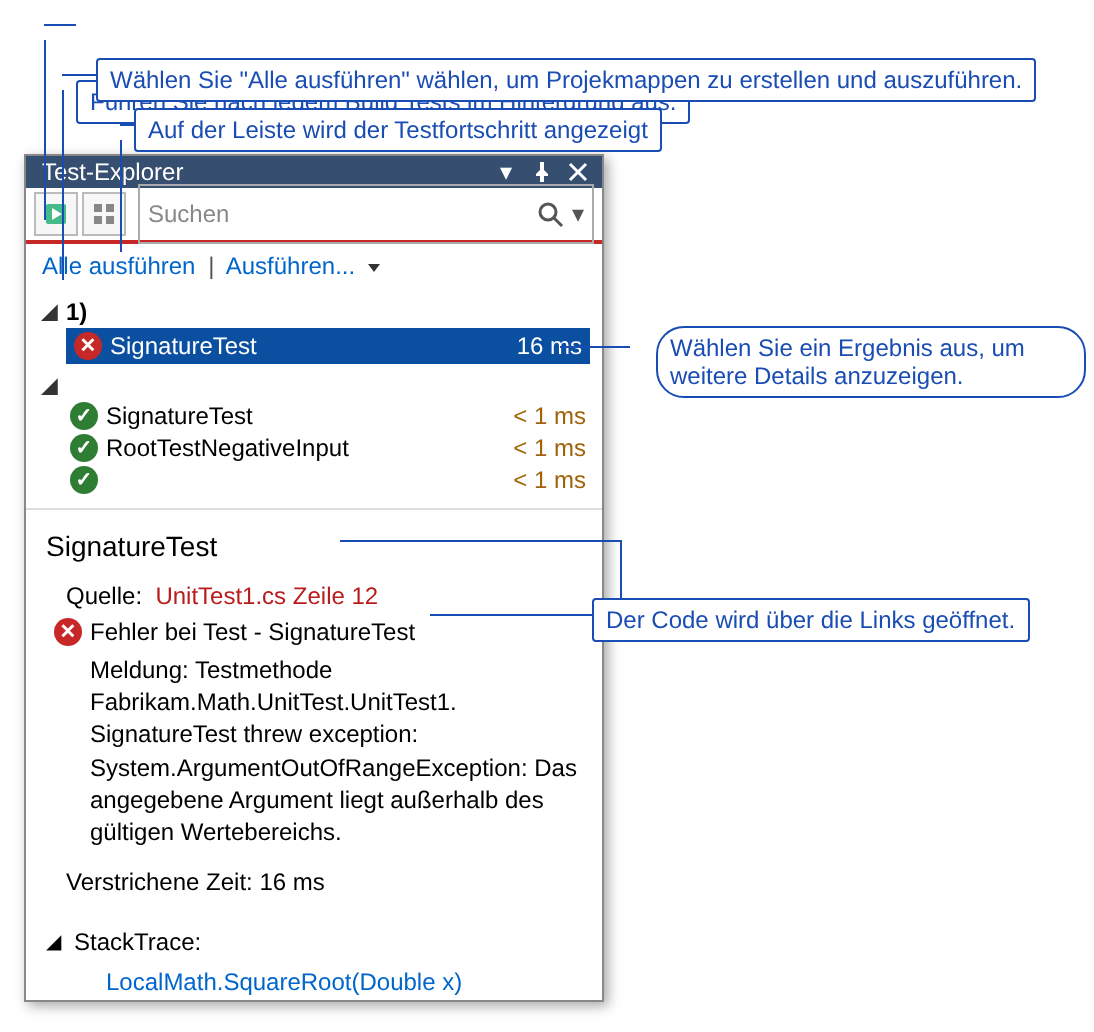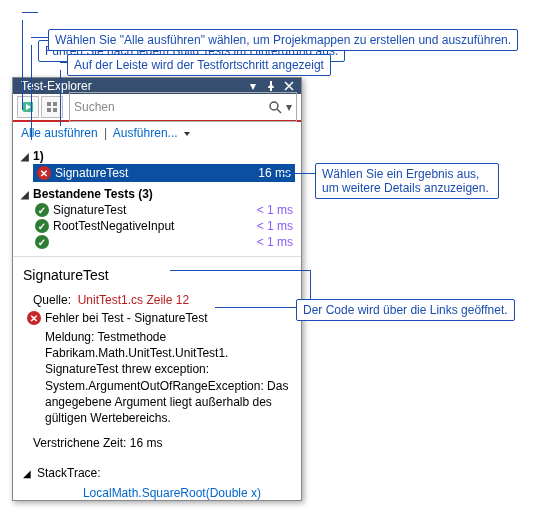--- a/index.html
+++ b/index.html
@@ -124,21 +124,21 @@
     display: inline-flex;
     align-items: center; justify-content: center;
     font-size: 10px;
     color: #fff;
     margin-right: 4px;
     font-weight: bold;
   }
   .fail { background: #c62828; }
   .pass { background: #2e7d32; }
   .node .time { margin-left: auto; color: inherit; }
-  .node.child .time { color: #8b5cf6; }
+  .node.child .time { color: #a16207; }
   .details {
     border-top: 1px solid #ddd;
     padding: 10px 10px 8px 10px;
     font-size: 12px;
   }
   .details h3 {
     font-size: 14px;
     font-weight: normal;
     margin-bottom: 10px;
   }
@@ -146,38 +146,38 @@
   .details a { color: #b91c1c; text-decoration: none; cursor: pointer; }
   .details .msg { margin-left: 22px; font-weight: normal; line-height: 1.35; margin-top:2px;}
   .details .elapsed { margin: 10px 0 16px 10px; }
   .stackhdr {
     display: flex; align-items: center;
     margin-top: 12px;
     font-size: 12px;
   }
   .stackhdr .arrow { width:10px; font-size:10px; margin-right:4px;}
   .stacklines { margin-left: 30px; margin-top: 4px; }
-  .stacklines a { display: block; color: #0066cc; text-decoration: none; line-height: 1.5; cursor:pointer;text-align:center; }
+  .stacklines a { display: block; color: #0066cc; text-decoration: none; line-height: 1.5; cursor:pointer; }
   .dropdown-arrow {
     display:inline-block;
     width:0;height:0;
     border-left:3px solid transparent;
     border-right:3px solid transparent;
     border-top:4px solid #333;
     vertical-align: middle;
     margin-left: 3px;
   }
 </style>
 </head>
 <body>
 
 <div class="callout" style="left:38px; top:4px;margin-top:36px;">Führen Sie nach jedem Build Tests im Hintergrund aus.</div>
 <div class="callout" style="left:48px; top:29px;">Wählen Sie "Alle ausführen" wählen, um Projekmappen zu erstellen und auszuführen.</div>
 <div class="callout" style="left:67px; top:54px;">Auf der Leiste wird der Testfortschritt angezeigt</div>
-<div class="callout" style="left:315px; top:163px; white-space:normal; width:184px;">Wählen Sie ein Ergebnis aus, um weitere Details anzuzeigen.</div>
+<div class="callout" style="left:328px; top:163px; white-space:normal; width:215px;border-radius:14px;">Wählen Sie ein Ergebnis aus, um weitere Details anzuzeigen.</div>
 <div class="callout" style="left:296px; top:299px;">Der Code wird über die Links geöffnet.</div>
 
 <div class="callout-line" style="left:22px; top:20px; width:1px; height:90px;"></div>
 <div class="callout-line" style="left:22px; top:12px; width:16px; height:1px;"></div>
 <div class="callout-line" style="left:31px; top:45px; width:1px; height:95px;"></div>
 <div class="callout-line" style="left:31px; top:37px; width:17px; height:1px;"></div>
 <div class="callout-line" style="left:60px; top:70px; width:1px; height:56px;"></div>
 <div class="callout-line" style="left:60px; top:62px; width:7px; height:1px;"></div>
 <div class="callout-line" style="left:280px; top:173px; width:35px; height:1px;"></div>
 <div class="callout-line" style="left:215px; top:307px; width:100px; height:1px;"></div>
@@ -240,21 +240,20 @@
       <span class="arrow">◢</span>
       <span>1)</span>
     </div>
     <div class="node selected">
       <span class="status-icon fail">✕</span>
       <span>SignatureTest</span>
       <span class="time">16 ms</span>
     </div>
     <div class="node group" style="margin-top:4px;">
       <span class="arrow">◢</span>
-      <span>Bestandene Tests (3)</span>
     </div>
     <div class="node child">
       <span class="status-icon pass">✓</span>
       <span>SignatureTest</span>
       <span class="time">&lt; 1 ms</span>
     </div>
     <div class="node child">
       <span class="status-icon pass">✓</span>
       <span>RootTestNegativeInput</span>
       <span class="time">&lt; 1 ms</span>

